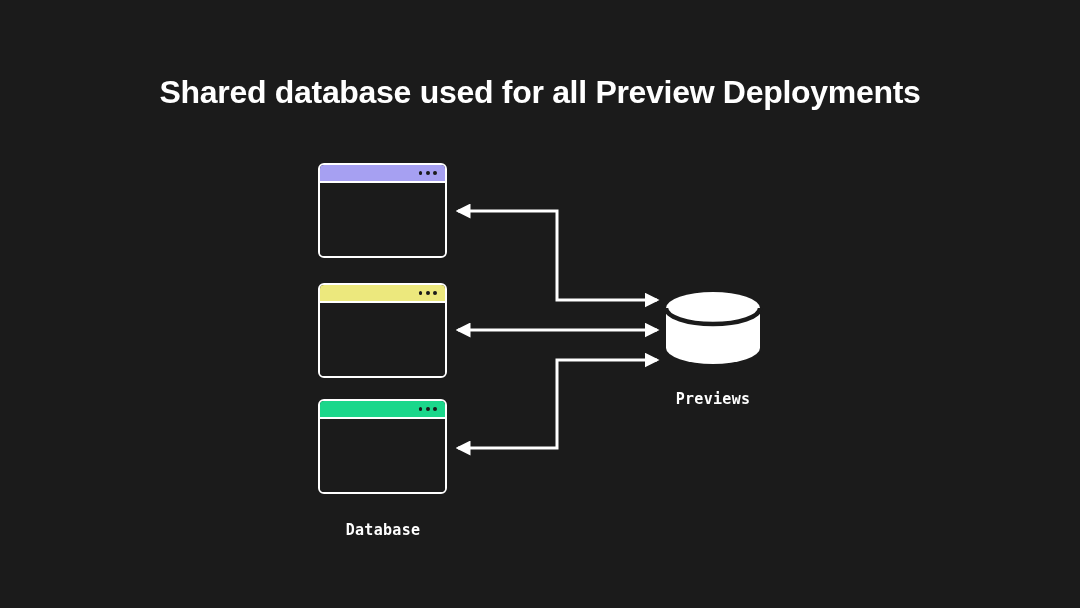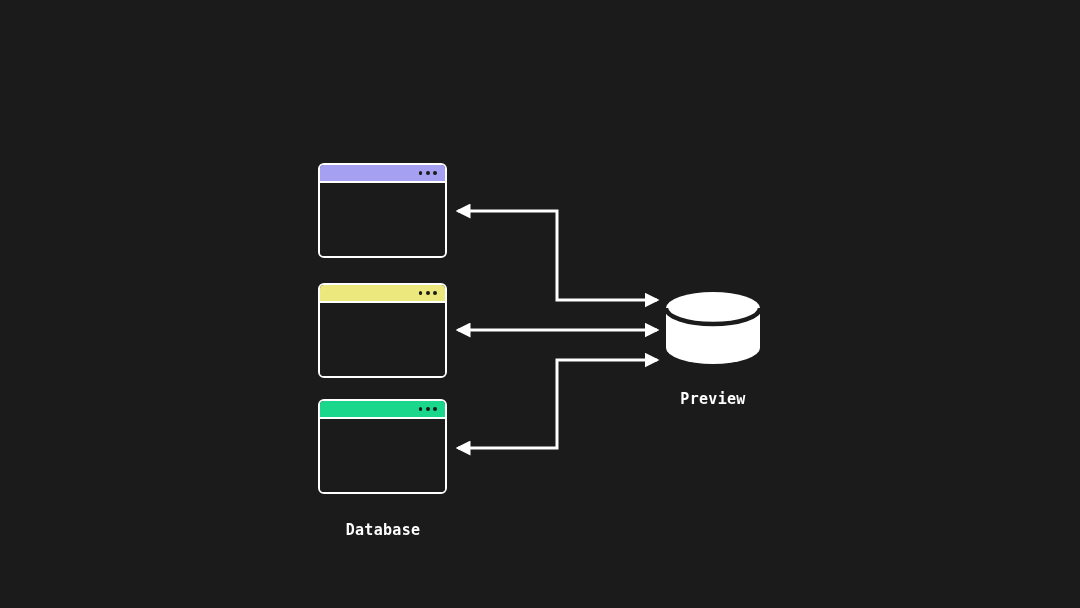--- a/index.html
+++ b/index.html
@@ -79,20 +79,21 @@
     letter-spacing: 0.3px;
   }
   .previews-label { left: 308px; top: 521px; width: 150px; }
   .database-label { left: 638px; top: 390px; width: 150px; }
 </style>
 </head>
 <body>
 
 <div class="canvas">
 
+  <div class="title">Shared database used for all Preview Deployments</div>
 
   <div class="window w1">
     <div class="titlebar">
       <div class="dots">
         <div class="dot"></div>
         <div class="dot"></div>
         <div class="dot"></div>
       </div>
     </div>
     <div class="window-body"></div>
@@ -134,15 +135,15 @@
     <path d="M 458 448 H 557 V 360 H 657" fill="none" stroke="#ffffff" stroke-width="3" marker-start="url(#arrow)" marker-end="url(#arrow)"></path>
 
     <g>
       <path d="M 666 308 L 666 348 A 47 16 0 0 0 760 348 L 760 308 Z" fill="#ffffff"></path>
       <ellipse cx="713" cy="308" rx="47" ry="16" fill="#ffffff"></ellipse>
       <path d="M 666 308 A 47 16 0 0 0 760 308" fill="none" stroke="#1b1b1b" stroke-width="4.5"></path>
     </g>
   </svg>
 
   <div class="mono-label previews-label">Database</div>
-  <div class="mono-label database-label">Preview</div>
+  <div class="mono-label database-label">Previews</div>
 
 </div>
 
 </body></html>

